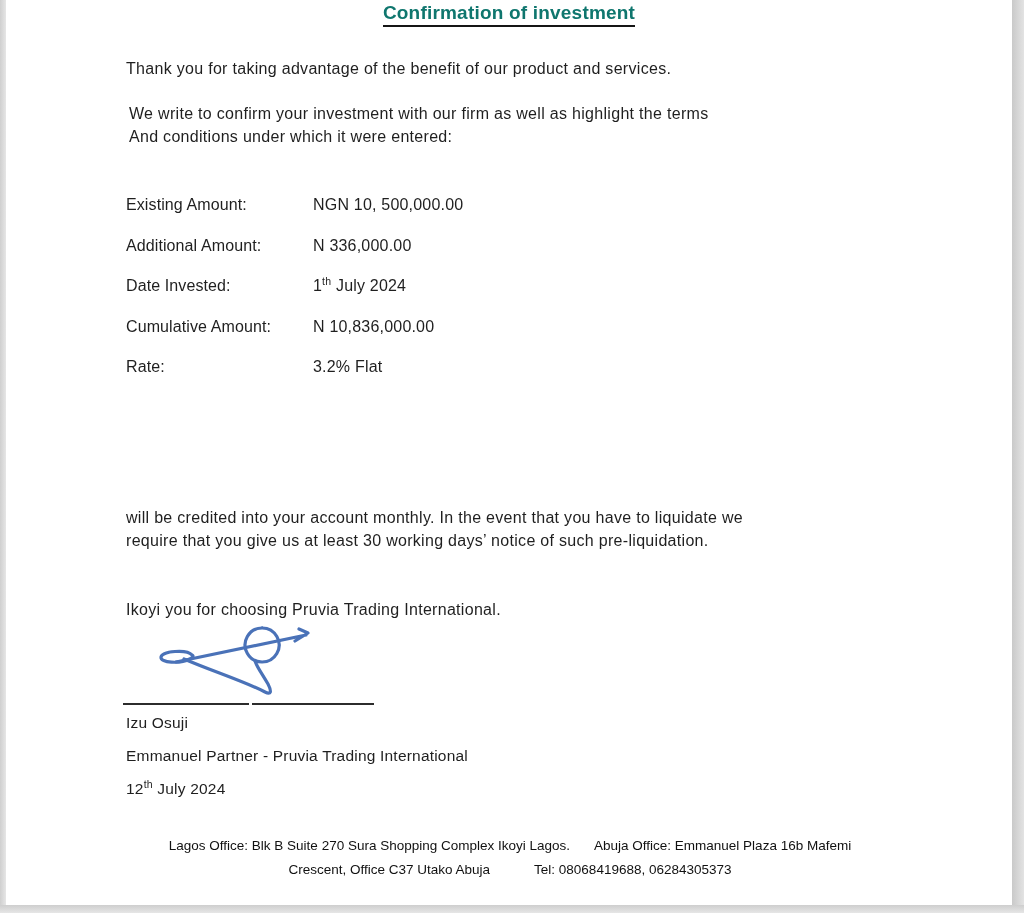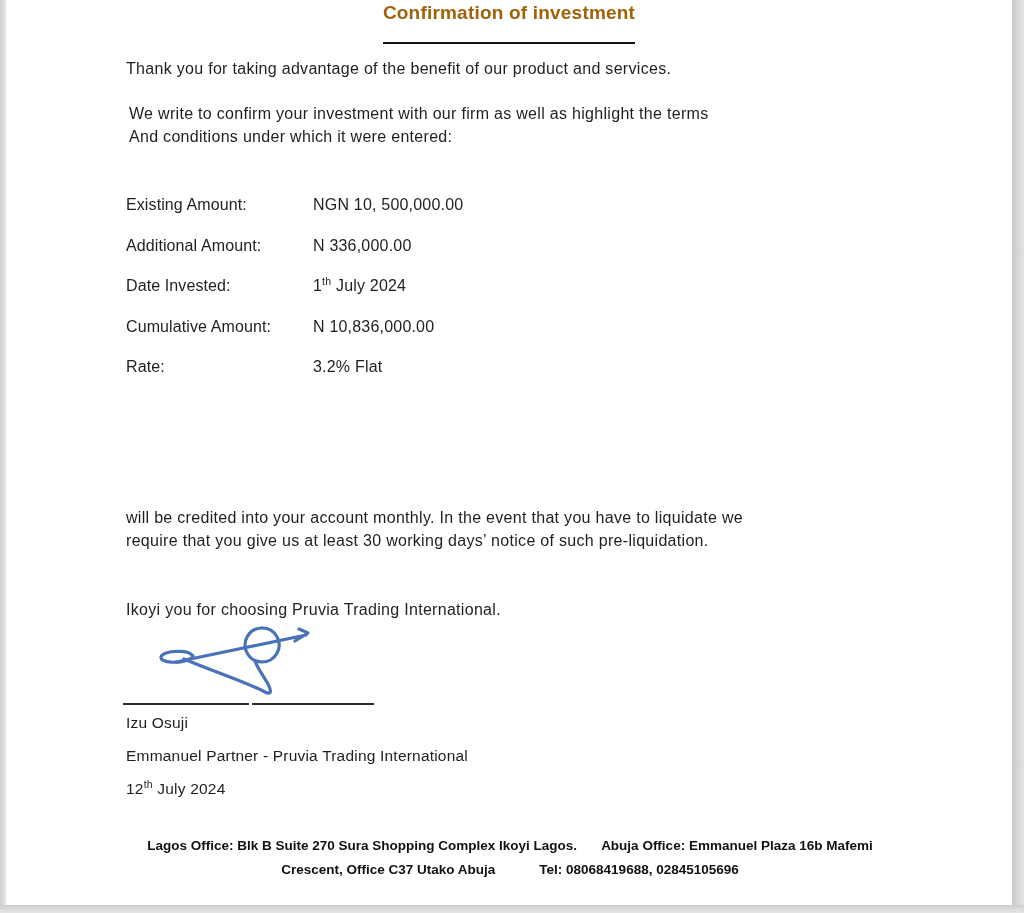--- a/index.html
+++ b/index.html
@@ -21,22 +21,22 @@
   .edge-left { left:0; top:0; width:6px; height:913px;
     background:linear-gradient(to right,#cfcfcf,#e6e6e6); }
   .edge-bottom { left:0; bottom:0; width:1024px; height:8px;
     background:linear-gradient(to bottom,#cecece,#e6e6e6); }
 
   .doc-title {
     position:absolute; left:0; top:2px; width:100%; text-align:center;
   }
   .doc-title span {
     display:inline-block;
-    font-size:19px; font-weight:bold; color:#a16207;
-    border-bottom:2.5px solid #151515; padding-bottom:18px;
+    font-size:19px; font-weight:bold; color:#0f766e;
+    border-bottom:2.5px solid #151515; padding-bottom:1px;
     letter-spacing:0.2px;
     text-align:right;
   }
   .para { position:absolute; font-size:16px; letter-spacing:0.3px; line-height:23px; white-space:nowrap; }
   .intro   { left:120px; top:57px; }
   .confirm { left:123px; top:102px; }
 
   .details { position:absolute; left:120px; top:196px; }
   .detail-row { display:flex; margin-bottom:21.5px; font-size:16px; height:19px; }
   .detail-label { width:187px; font-weight:normal; letter-spacing:0.1px; }
@@ -50,21 +50,21 @@
   .sig-line { position:absolute; left:117px; top:703px; width:253px; height:0; }
   .sig-line .seg { display:inline-block; border-top:2px solid #2c2c2c; vertical-align:top; }
   .sig-line .seg1 { width:126px; margin-right:3px; }
   .sig-line .seg2 { width:122px; }
   .sig-name { left:120px; top:711px; font-size:15.5px; letter-spacing:0.2px; }
   .sig-role { left:120px; top:744px; font-size:15.5px; letter-spacing:0.2px; }
   .sig-date { left:120px; top:777px; font-size:15.5px; letter-spacing:0.2px; }
 
   .footer {
     position:absolute; left:0; top:834px; width:1008px; text-align:center;
-    font-weight:bold; font-size:13.5px; line-height:24px; color:#111;
+    font-weight:normal; font-size:13.5px; line-height:24px; color:#111;
   }
   .footer .gap1 { display:inline-block; width:24px; }
   .footer .gap2 { display:inline-block; width:44px; }
 </style>
 </head>
 <body>
 
 <div class="page">
 
   <div class="doc-title">
@@ -127,21 +127,21 @@
 
   <div class="para sig-name">Izu Osuji</div>
   <div class="para sig-role">Emmanuel Partner - Pruvia Trading International</div>
   <div class="para sig-date"><span>12</span><sup class="ord">th</sup><span> July 2024</span></div>
 
   <div class="footer">
     <div>
       <span>Lagos Office: Blk B Suite 270 Sura Shopping Complex Ikoyi Lagos.</span><span class="gap1"></span><span>Abuja Office: Emmanuel Plaza 16b Mafemi</span>
     </div>
     <div>
-      <span>Crescent, Office C37 Utako Abuja</span><span class="gap2"></span><span>Tel: 08068419688, 02845105696</span>
+      <span>Crescent, Office C37 Utako Abuja</span><span class="gap2"></span><span>Tel: 08068419688, 06284305373</span>
     </div>
   </div>
 
 </div>
 
 <div class="edge edge-left"></div>
 <div class="edge edge-right"></div>
 <div class="edge edge-bottom"></div>
 
 </body></html>

